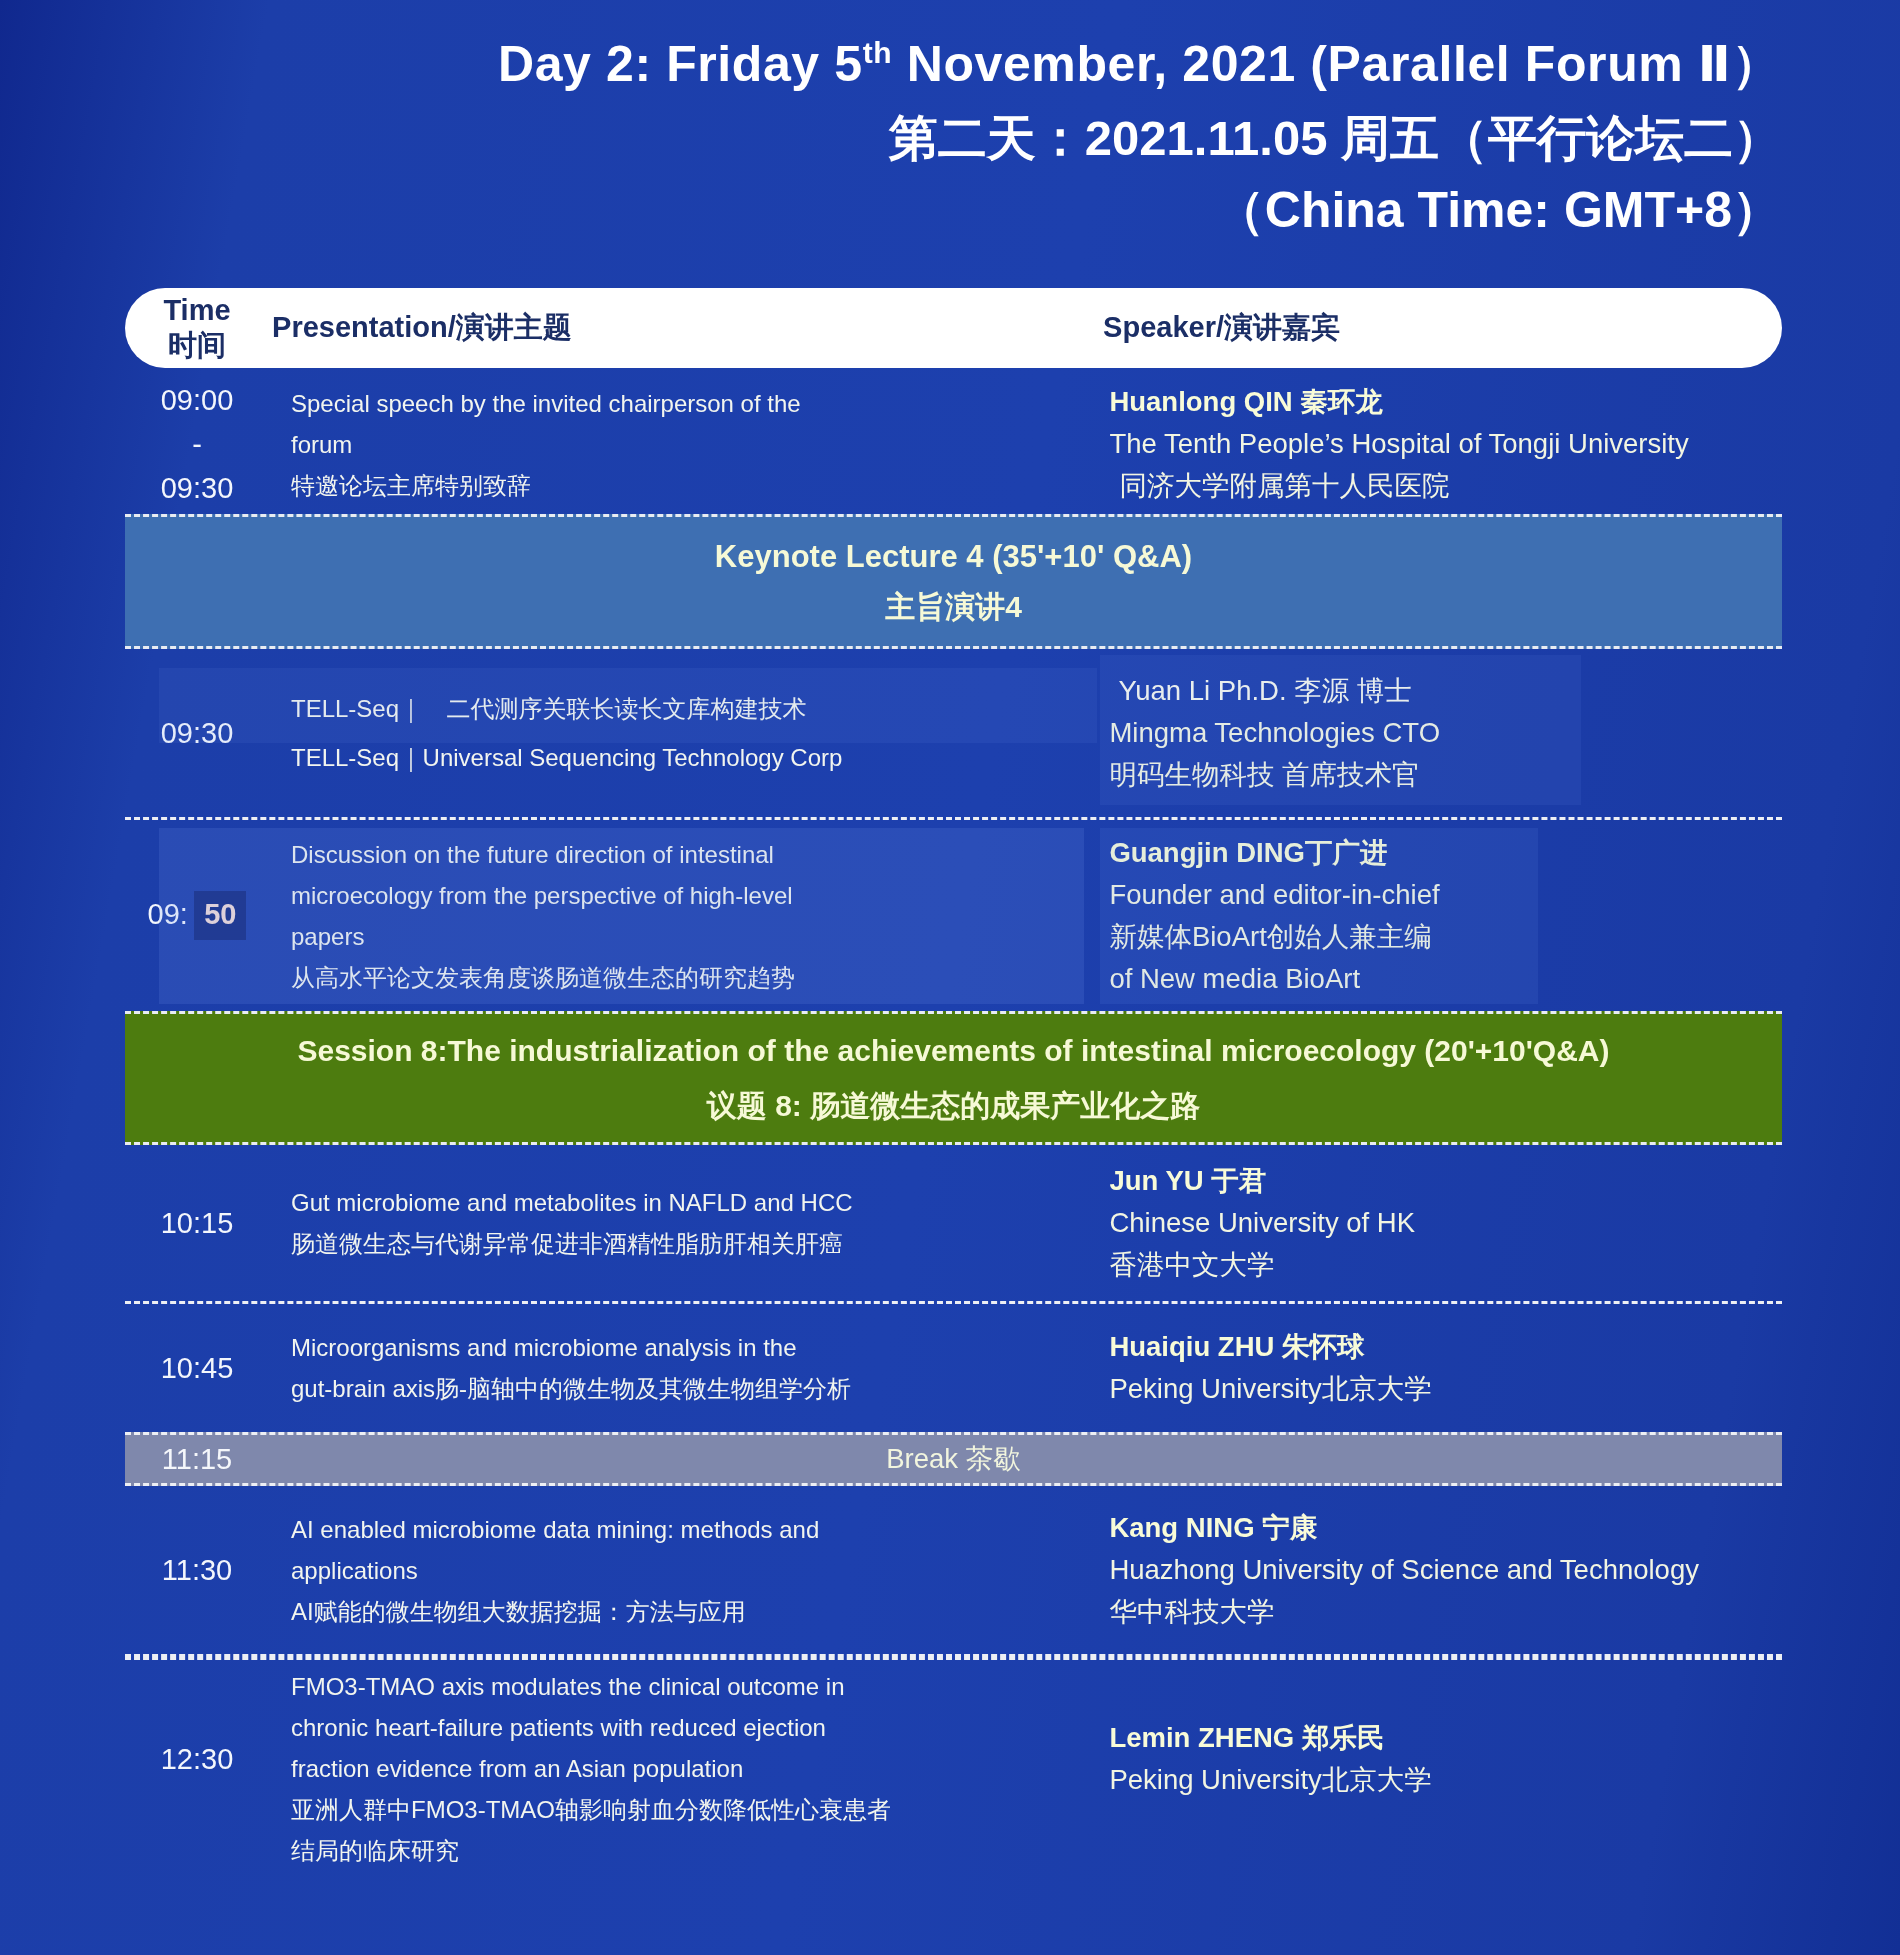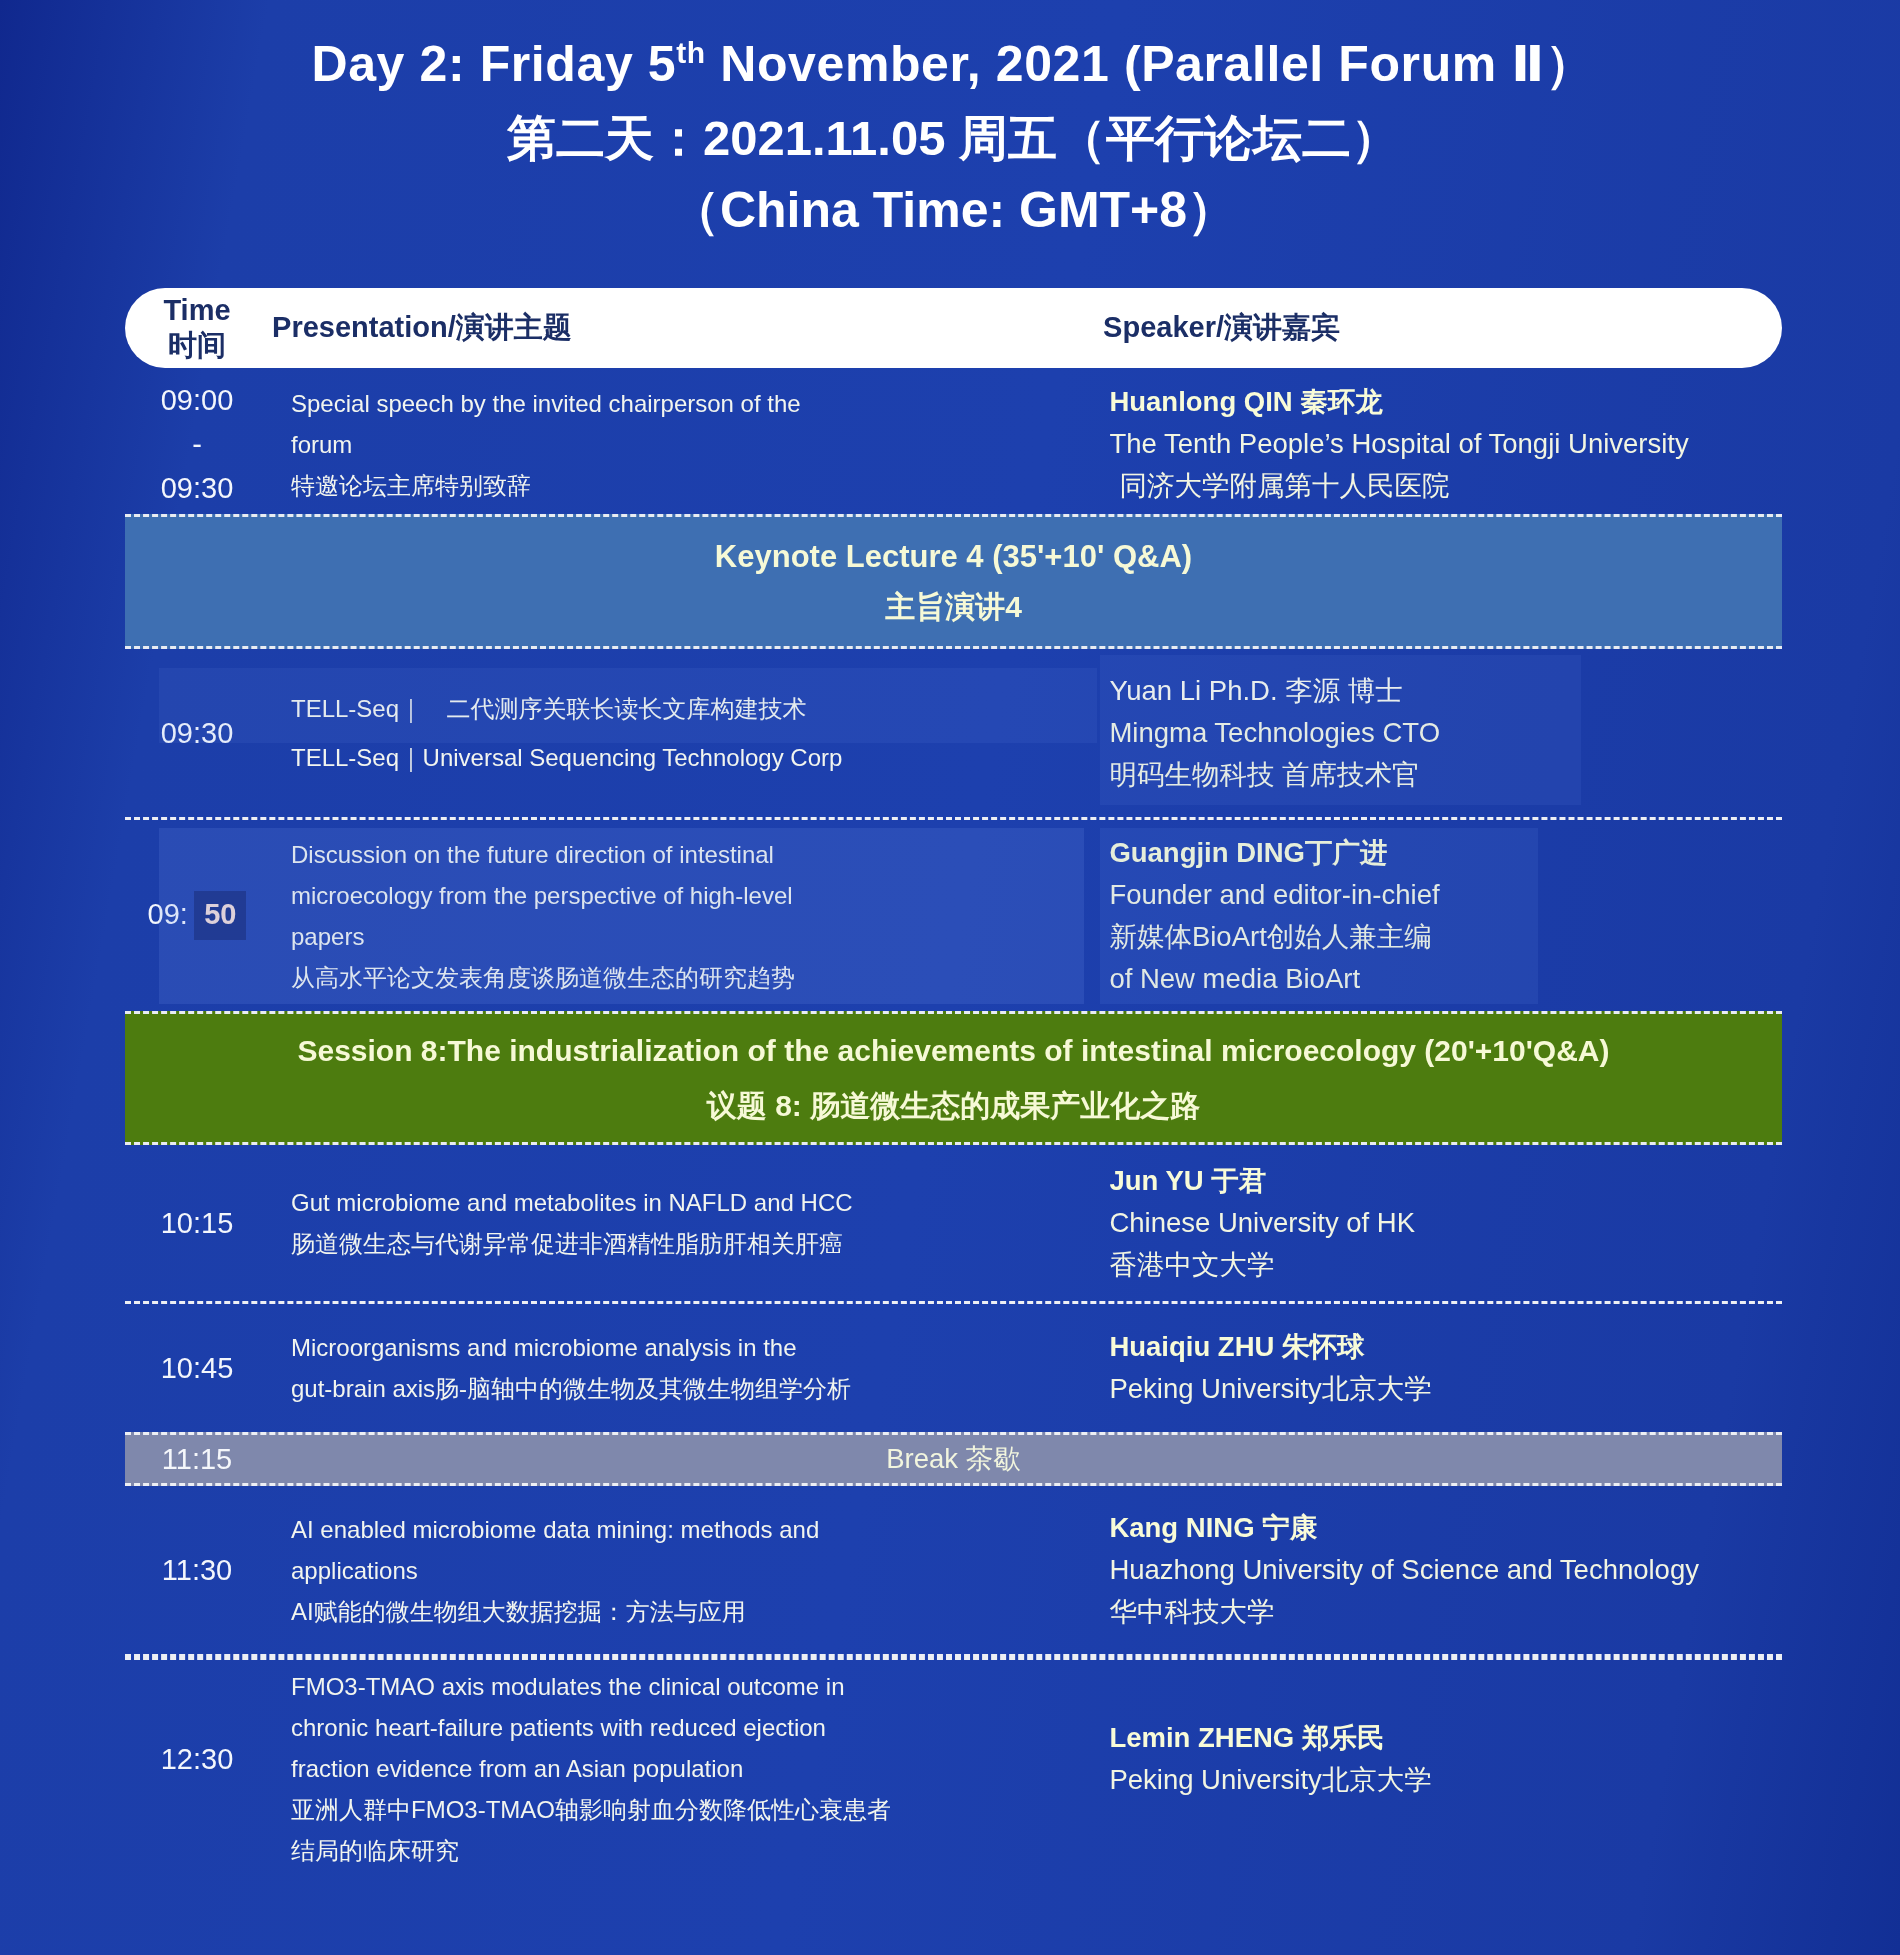--- a/index.html
+++ b/index.html
@@ -4,21 +4,21 @@
 <style>
   html,body{margin:0;padding:0;}
   body{
     width:1900px;height:1955px;overflow:hidden;position:relative;
     font-family:"Liberation Sans","DejaVu Sans",sans-serif;
     background:linear-gradient(100deg,#10288e 0%,#1c3ea9 12%,#1d40ae 50%,#1a3aa4 88%,#122f95 100%);
   }
   .page{position:relative;width:1657px;margin:0 119px 0 125px;}
 
   
-  .title-block{padding-top:16.3px;text-align:center;color:#ffffff;font-weight:bold;}
+  .title-block{padding-top:16.3px;text-align:right;color:#ffffff;font-weight:bold;}
   .title-en{font-size:50px;line-height:73px;letter-spacing:0.6px;}
   .title-en sup{font-size:30px;}
   .title-zh{font-size:49px;line-height:74px;}
   .title-tz{font-size:50px;line-height:70px;}
 
   
   .head-pill{
     margin-top:43px;height:80px;background:#ffffff;border-radius:44px;
     display:flex;align-items:center;color:#1b2e66;font-weight:bold;font-size:29px;
   }
@@ -34,21 +34,21 @@
   }
   .col-pres{
     flex:0 0 831px;display:flex;flex-direction:column;justify-content:center;
     color:#f2f5ef;font-size:24px;line-height:41px;padding-left:22px;box-sizing:border-box;
   }
   .col-spk{
     flex:1;display:flex;flex-direction:column;justify-content:center;
     color:#f2f5e2;font-size:27.5px;line-height:42px;padding-left:9.4px;box-sizing:border-box;
   }
   .spk-name{color:#f8fbd8;font-weight:bold;}
-  .spk-name.plain{color:#f6f8ee;font-weight:normal;}
+  .spk-name.plain{color:#f6f8ee;font-weight:normal;margin-left:9px;}
   .zh-indent{padding-left:10px;}
 
   .r0900{margin-top:6.3px;height:140px;}
   .r0930{height:168px;}
   .r0930 .col-pres{line-height:49px;}
   .r0950{height:191px;}
   .r1015{height:156px;}
   .r1045{height:128px;justify-content:center;}
   .r1130{height:168px;}
   .r1200{height:118px;}

